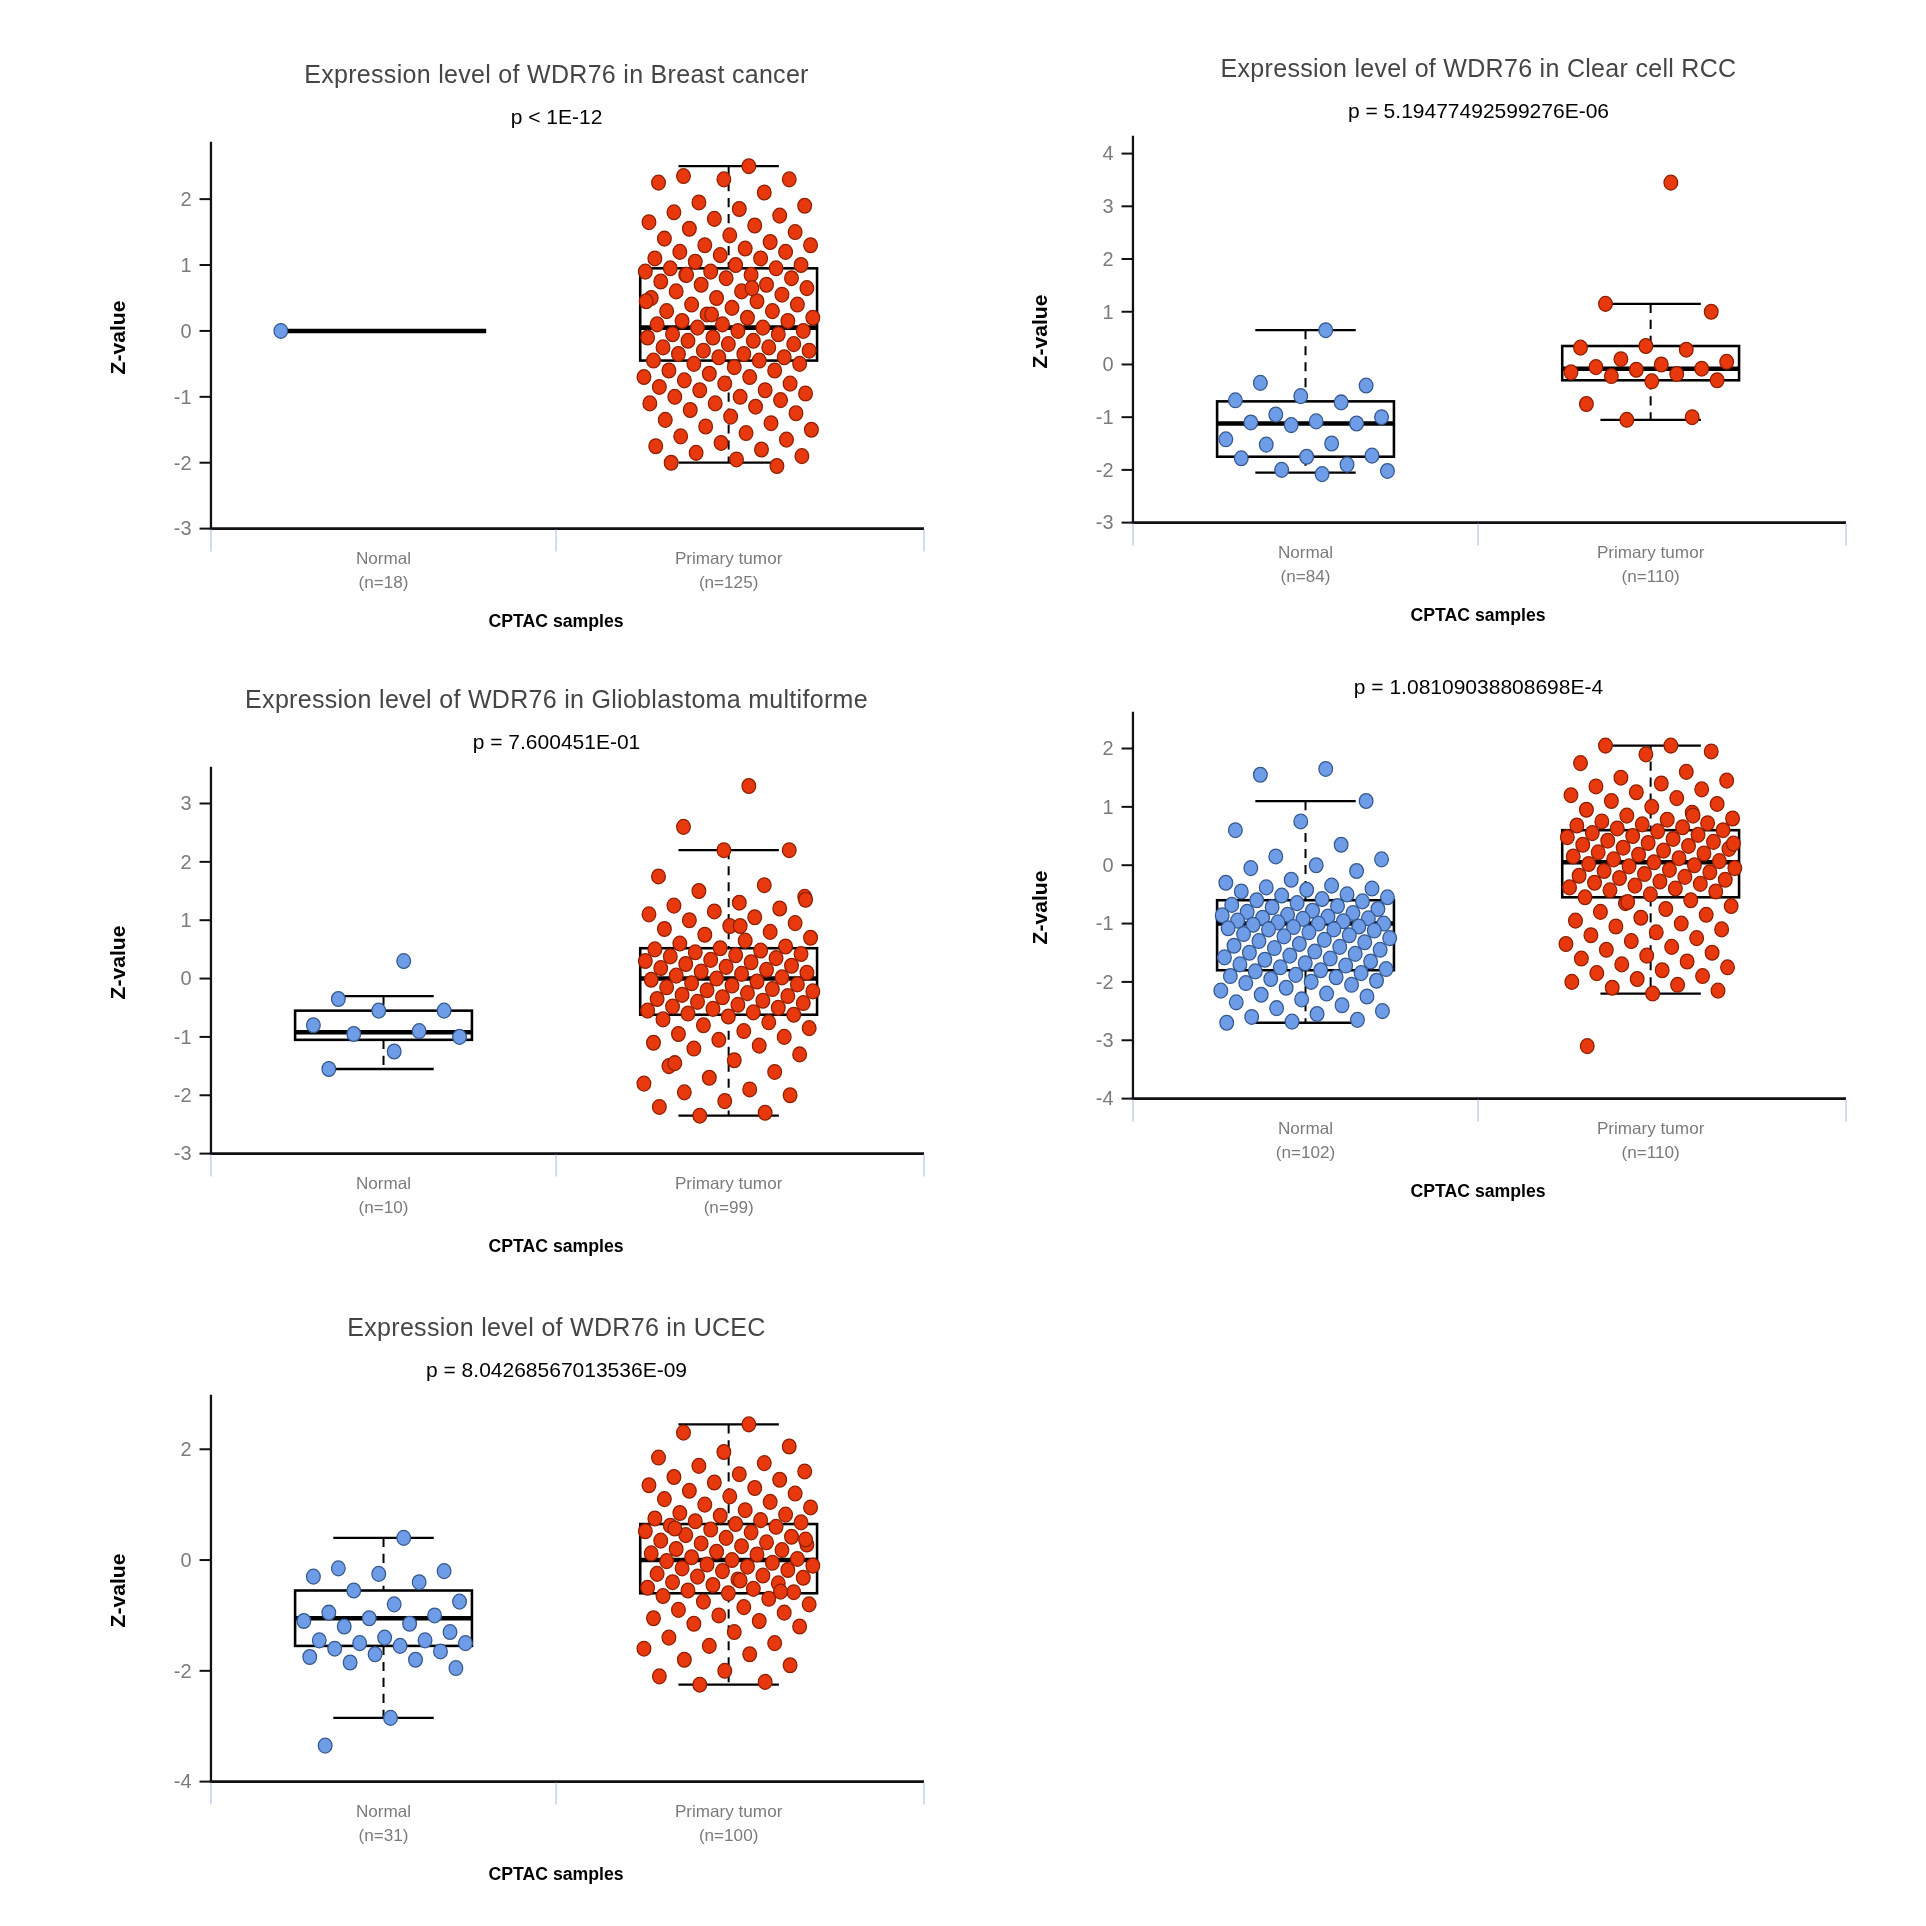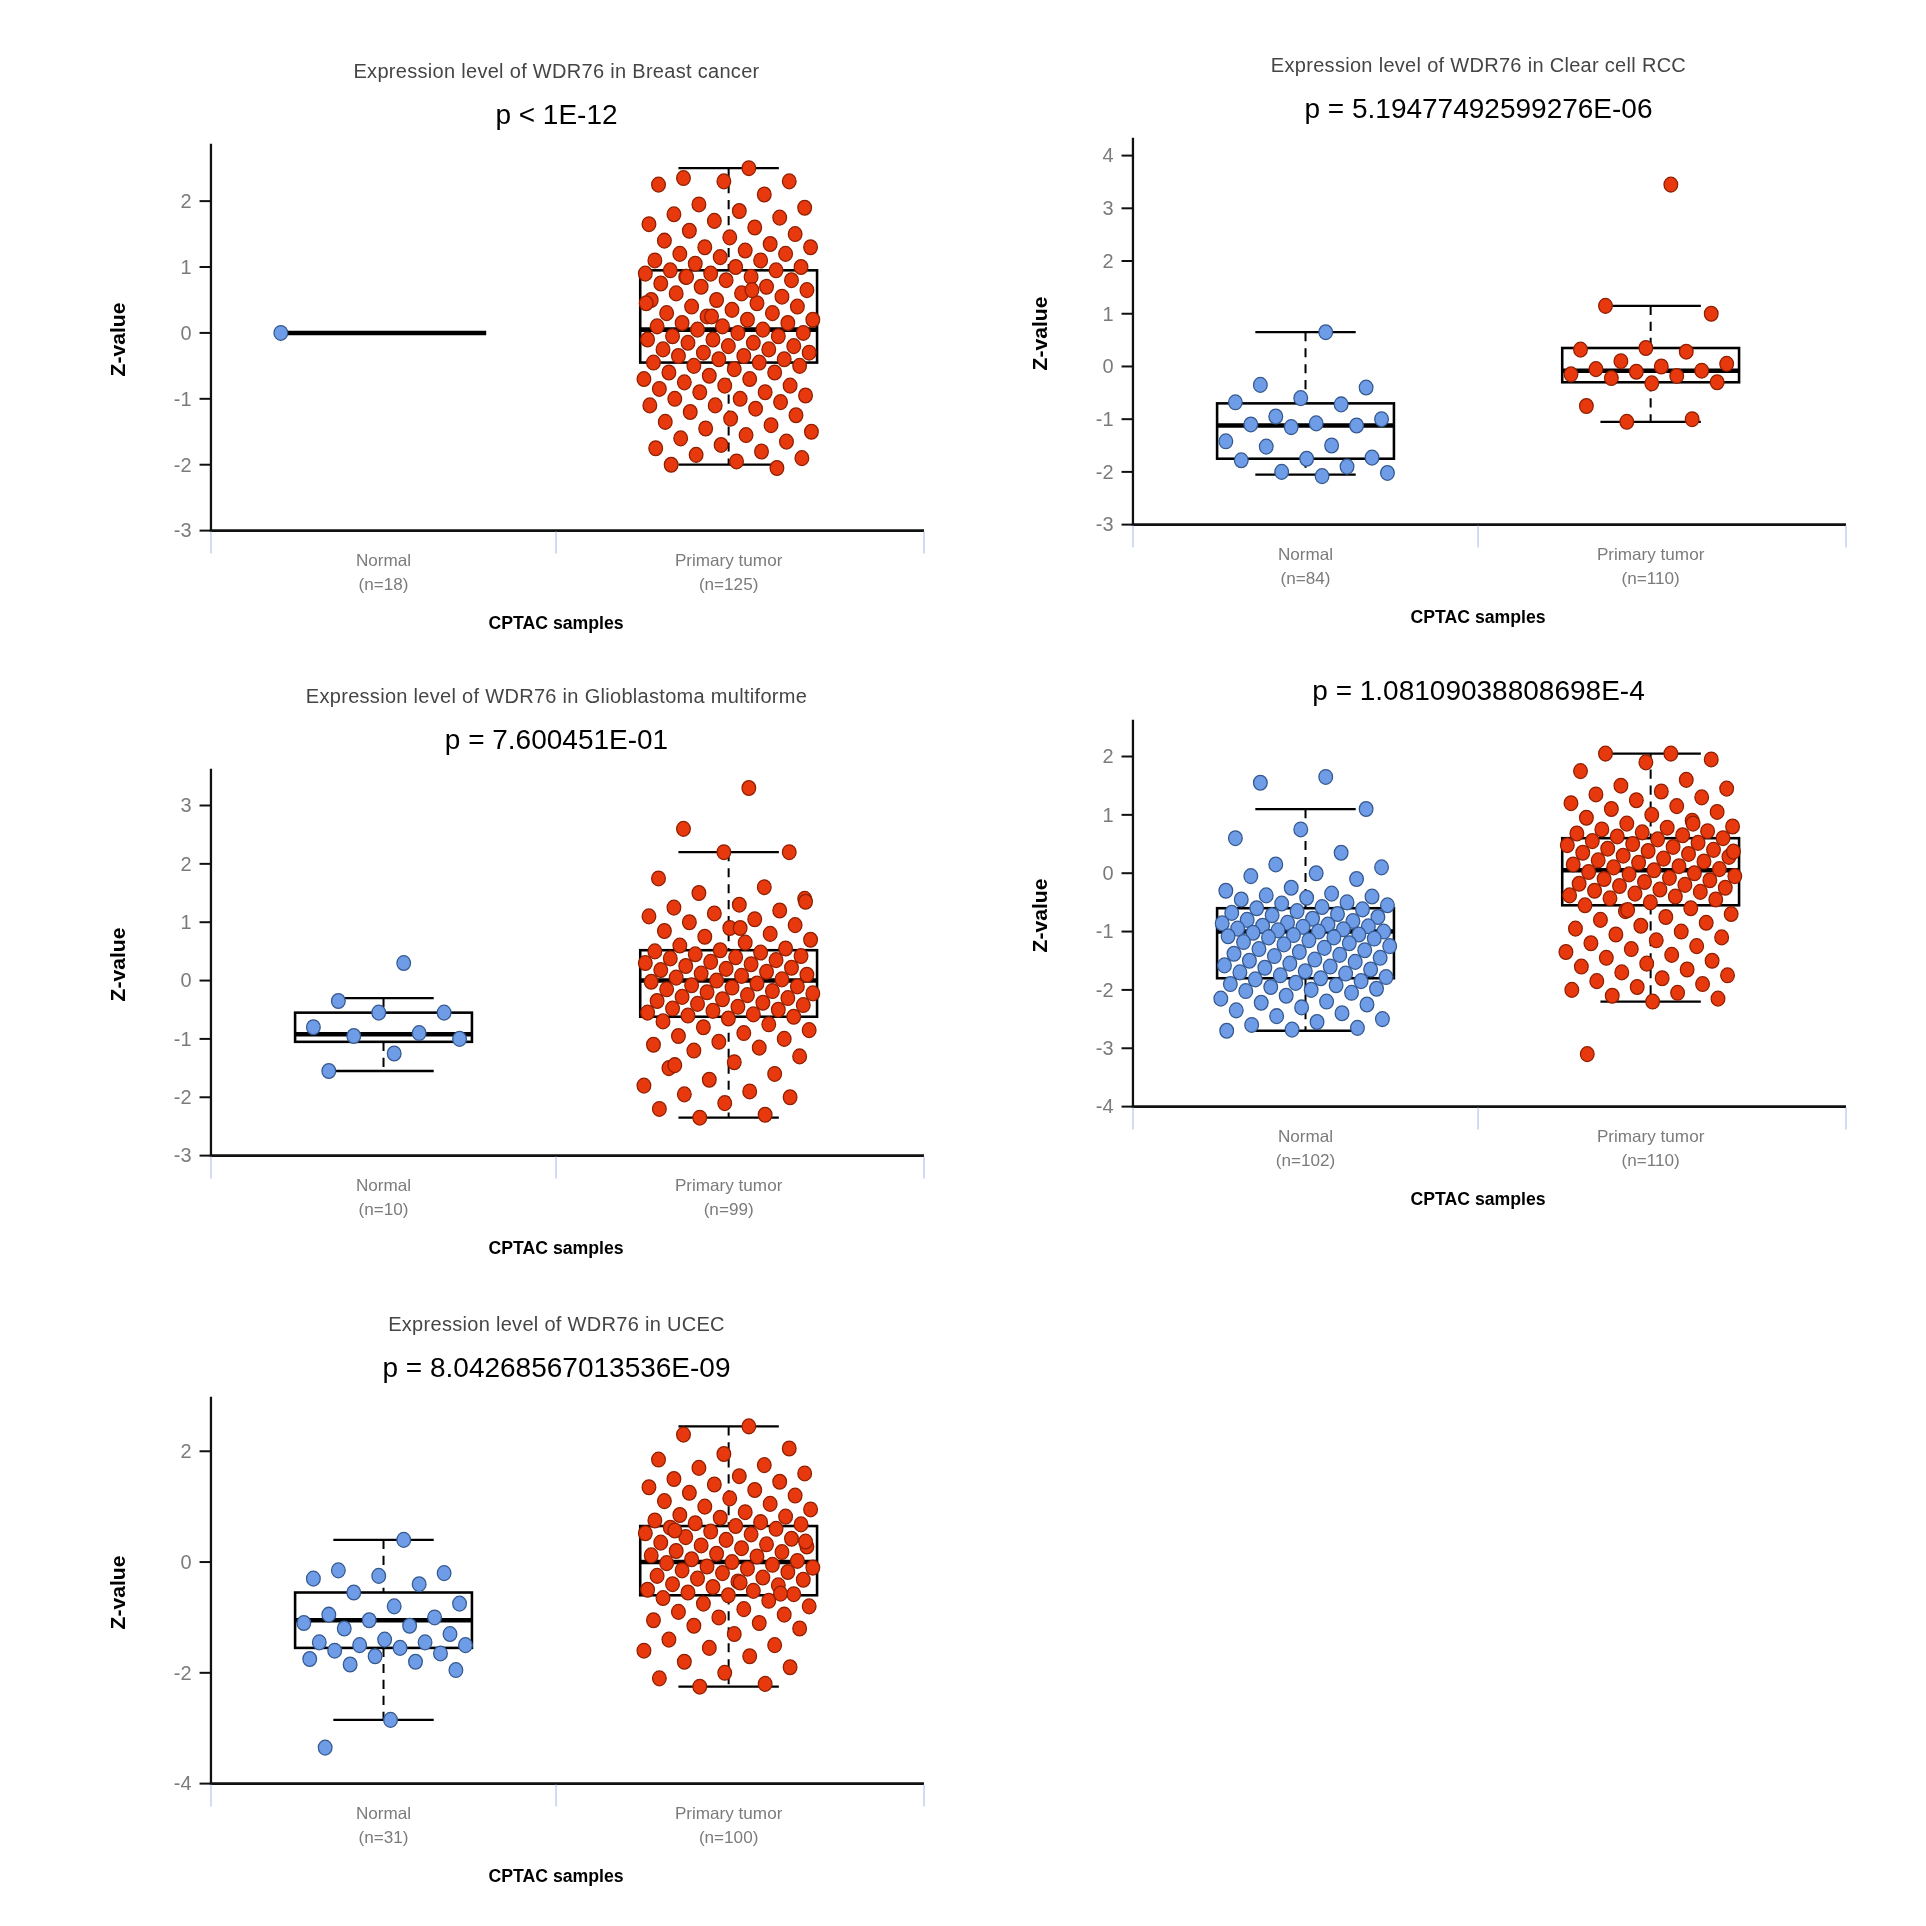--- a/index.html
+++ b/index.html
@@ -3,25 +3,25 @@
 <meta charset="utf-8">
 <style>
   html,body{margin:0;padding:0;}
   body{
     width:1926px;height:1926px;background:#ffffff;position:relative;
     font-family:"Liberation Sans", sans-serif;
   }
   .chart{position:absolute;width:890px;height:625px;}
   .chart-title{
     margin:26px 0 0 137px;width:691px;text-align:center;
-    font-size:20px;color:#454545;letter-spacing:0.3px;
+    font-size:25px;color:#454545;letter-spacing:0.3px;
   }
   .chart-pval{
     margin:16px 0 0 137px;width:691px;text-align:center;
-    font-size:28px;color:#000000;
+    font-size:21px;color:#000000;
   }
   svg.plot{display:block;margin-top:5.7px;width:890px;height:502px;}
   .tick{font:35px "Liberation Sans", sans-serif;fill:#7b7b7b;}
   .glab{font:30px "Liberation Sans", sans-serif;fill:#7b7b7b;}
   .ylab{font:bold 37px "Liberation Sans", sans-serif;fill:#000000;}
   .xlab{font:bold 31px "Liberation Sans", sans-serif;fill:#000000;}
 </style>
 </head>
 <body>
 

